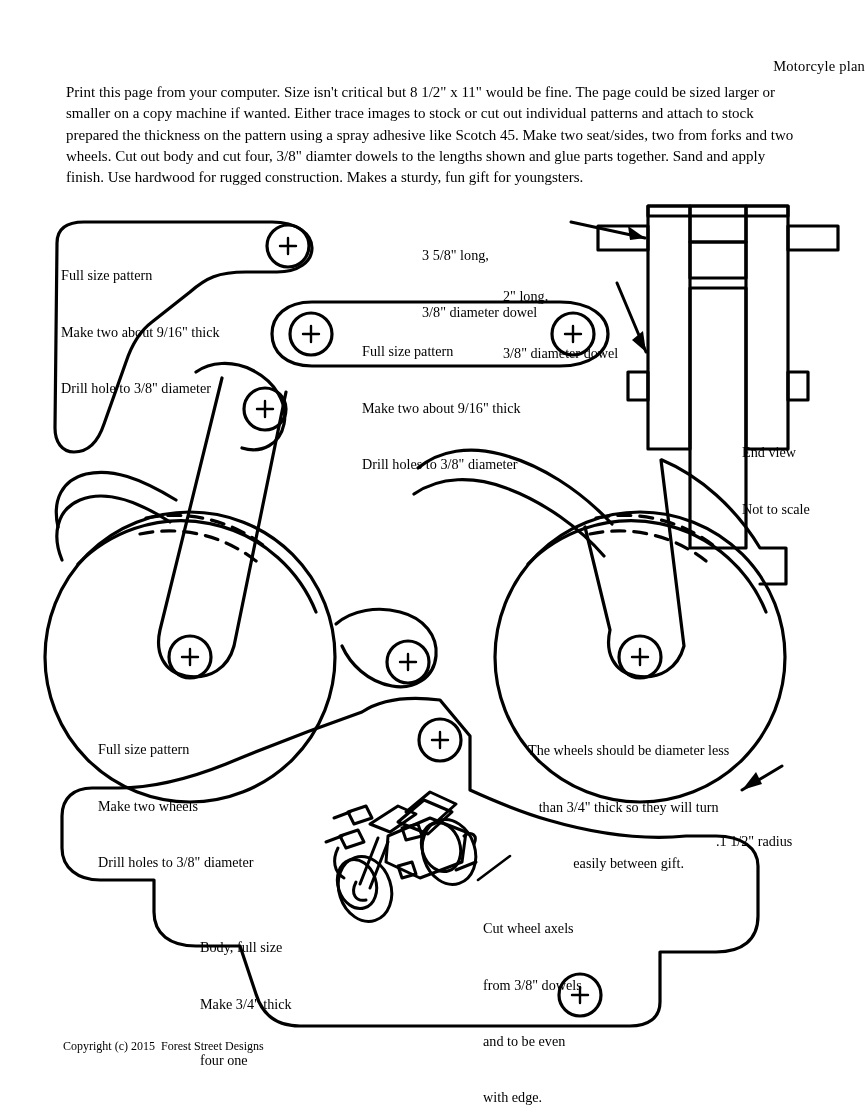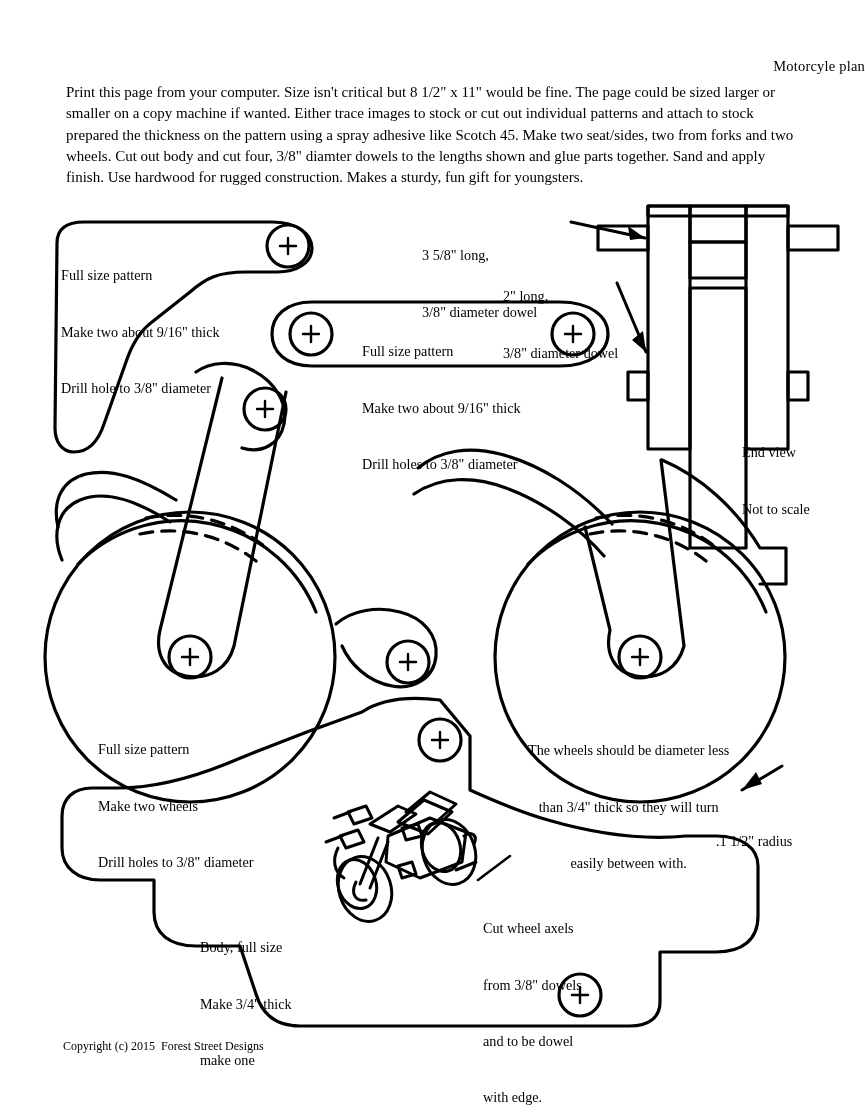--- a/index.html
+++ b/index.html
@@ -72,38 +72,38 @@
 
   <div class="txt note" id="note-wheel">
     <div>Full size pattern</div>
     <div>Make two wheels</div>
     <div>Drill holes to 3/8" diameter</div>
   </div>
 
   <div class="txt note" id="note-wheelthick">
     <div>The wheels should be diameter less</div>
     <div>than 3/4" thick so they will turn</div>
-    <div>easily between with.</div>
+    <div>easily between gift.</div>
   </div>
 
   <div class="txt note" id="note-radius">
     <div>.1 1/2" radius</div>
   </div>
 
   <div class="txt note" id="note-axel">
     <div>Cut wheel axels</div>
     <div>from 3/8" dowels</div>
-    <div>and to be dowel</div>
+    <div>and to be even</div>
     <div>with edge.</div>
   </div>
 
   <div class="txt note" id="note-body">
     <div>Body, full size</div>
     <div>Make 3/4" thick</div>
-    <div>make one</div>
+    <div>four one</div>
   </div>
 
   <div class="txt" id="copyright">Copyright (c) 2015  Forest Street Designs</div>
 
   <svg id="artboard" viewBox="0 0 865 1119" width="865" height="1119" xmlns="http://www.w3.org/2000/svg">
     <g fill="none" stroke="#000000" stroke-width="3.2" stroke-linejoin="round" stroke-linecap="round">
 
       <path d="M 57 243
                C 57 228, 68 222, 84 222
                L 272 222

